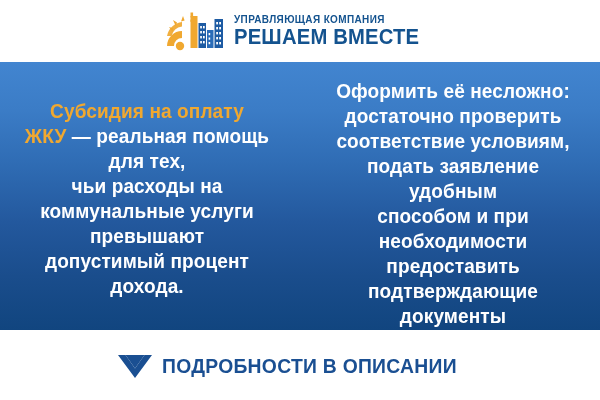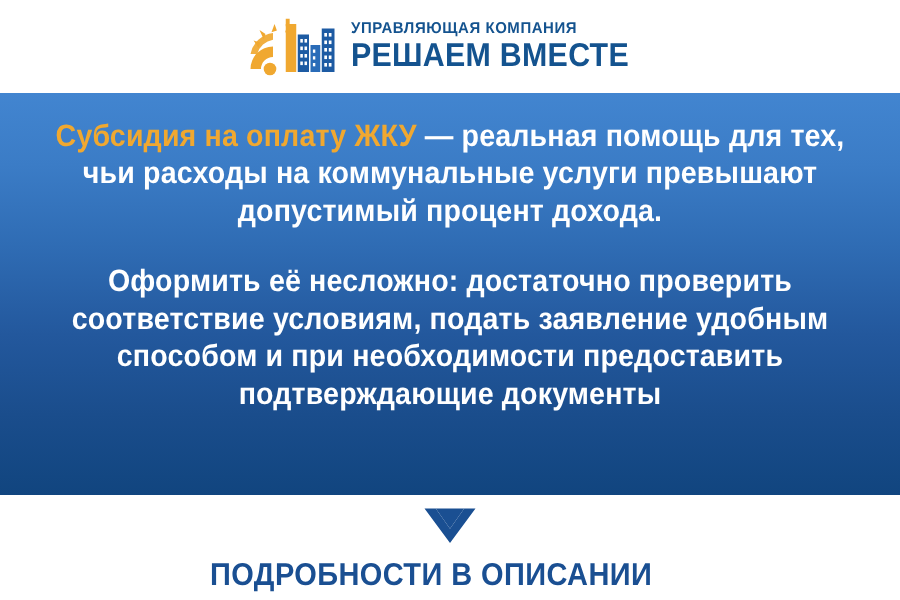--- a/index.html
+++ b/index.html
@@ -80,25 +80,25 @@
     width: 600px;
     height: 268px;
     background: linear-gradient(180deg,
       #4285d0 0%,
       #3b7cc6 18%,
       #2f6cb4 38%,
       #23589d 60%,
       #1a4d8c 80%,
       #11457f 100%);
     display: flex;
-    flex-direction: column;
+    flex-direction: row;
     align-items: center;
     justify-content: flex-start;
     box-sizing: border-box;
-    padding-top: 16px;
+    padding-top: 3px;
     gap: 12px;
   }
   .para {
     width: 100%;
     text-align: center;
     color: #ffffff;
     font-family: "Liberation Sans", sans-serif;
     font-weight: bold;
     font-size: 20.5px;
     line-height: 25px;
@@ -126,21 +126,20 @@
     top: 330px;
     width: 600px;
     height: 70px;
     background: #ffffff;
     display: flex;
     align-items: center;
     justify-content: center;
     gap: 9px;
     padding-top: 2px;
     box-sizing: border-box;
-    flex-direction: column;
   }
   .chev {
     width: 36px;
     height: 26px;
     flex: 0 0 auto;
     display: block;
   }
   .footer-text {
     font-family: "Liberation Sans", sans-serif;
     font-weight: bold;

